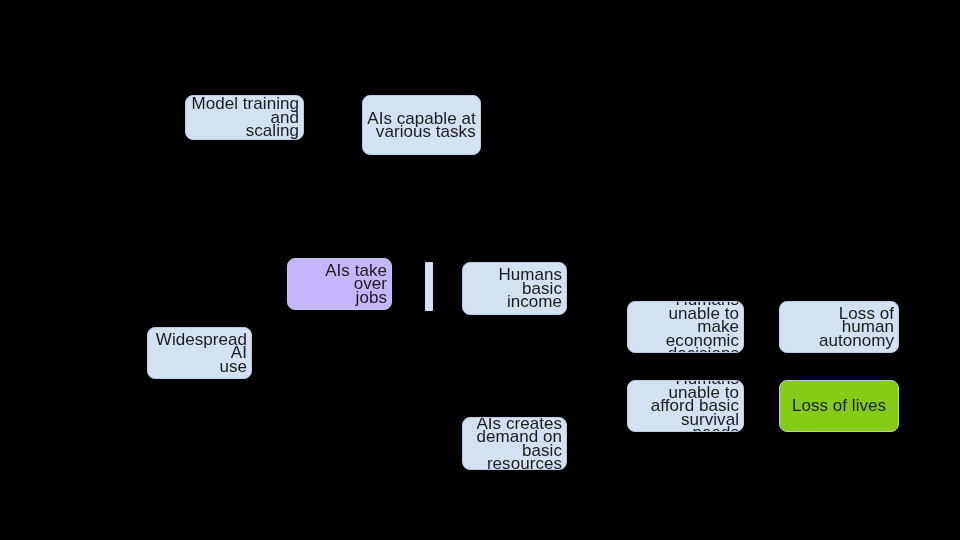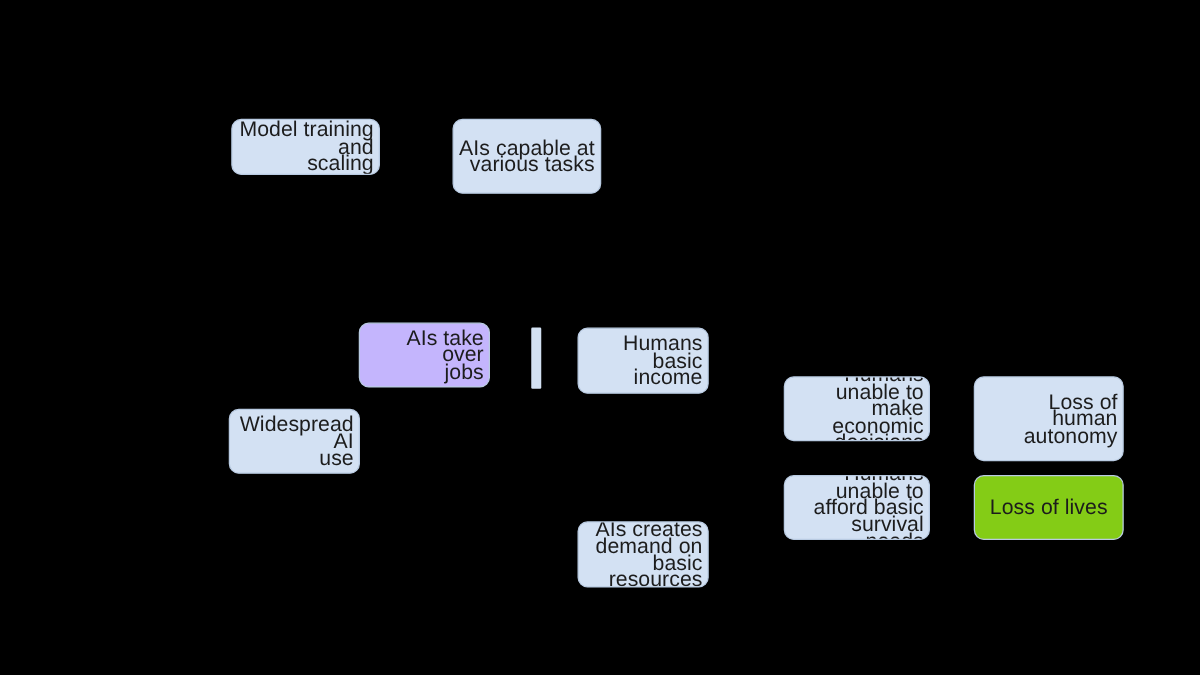--- a/index.html
+++ b/index.html
@@ -47,30 +47,30 @@
 <body>
 
 <div id="canvas" style="width: 960px; height: 540px; background: rgb(0, 0, 0);">
 
 <div class="node" style="left: 185px; top: 95px; width: 119px; height: 45px; background: rgb(211, 225, 243); border-color: rgb(185, 203, 226); color: rgb(28, 28, 28);">Model training and
 scaling</div>
     <div class="node" style="left: 362px; top: 95px; width: 119px; height: 60px; background: rgb(211, 225, 243); border-color: rgb(185, 203, 226); color: rgb(28, 28, 28);">AIs capable at
 various tasks</div>
     <div class="node" style="left: 287px; top: 258px; width: 105px; height: 52px; background: #c4b5fd; border-color: rgb(185, 203, 226); color: rgb(28, 28, 28);">AIs take over
 jobs</div>
-    <div class="node" style="left: 147px; top: 327px; width: 105px; height: 52px; background: rgb(211, 225, 243); border-color: rgb(185, 203, 226); color: rgb(28, 28, 28); margin-left: 36px;">Widespread AI
+    <div class="node" style="left: 147px; top: 327px; width: 105px; height: 52px; background: rgb(211, 225, 243); border-color: rgb(185, 203, 226); color: rgb(28, 28, 28);">Widespread AI
 use</div>
     <div class="node" style="left: 462px; top: 262px; width: 105px; height: 53px; background: rgb(211, 225, 243); border-color: rgb(185, 203, 226); color: rgb(28, 28, 28);">Humans basic
 income</div>
     <div class="node" style="left: 462px; top: 417px; width: 105px; height: 53px; background: rgb(211, 225, 243); border-color: rgb(185, 203, 226); color: rgb(28, 28, 28);">AIs creates
 demand on basic
 resources</div>
     <div class="node" style="left: 627px; top: 301px; width: 117px; height: 52px; background: rgb(211, 225, 243); border-color: rgb(185, 203, 226); color: rgb(28, 28, 28);">Humans unable to
 make economic
 decisions</div>
     <div class="node" style="left: 627px; top: 380px; width: 117px; height: 52px; background: rgb(211, 225, 243); border-color: rgb(185, 203, 226); color: rgb(28, 28, 28);">Humans unable to
 afford basic survival
 needs</div>
-    <div class="node" style="left: 779px; top: 301px; width: 120px; height: 68px; background: rgb(211, 225, 243); border-color: rgb(185, 203, 226); color: rgb(28, 28, 28);">Loss of human
+    <div class="node" style="left: 779px; top: 301px; width: 120px; height: 52px; background: rgb(211, 225, 243); border-color: rgb(185, 203, 226); color: rgb(28, 28, 28);">Loss of human
 autonomy</div>
     <div class="node" style="left: 779px; top: 380px; width: 120px; height: 52px; background: #84cc16; border-color: rgb(185, 203, 226); color: rgb(28, 28, 28);">Loss of lives</div>
     <div class="sliver" style="left: 425px; top: 262px; width: 8px; height: 49px; background: rgb(211, 225, 243);"></div>
   </div>
 
 </body></html>

